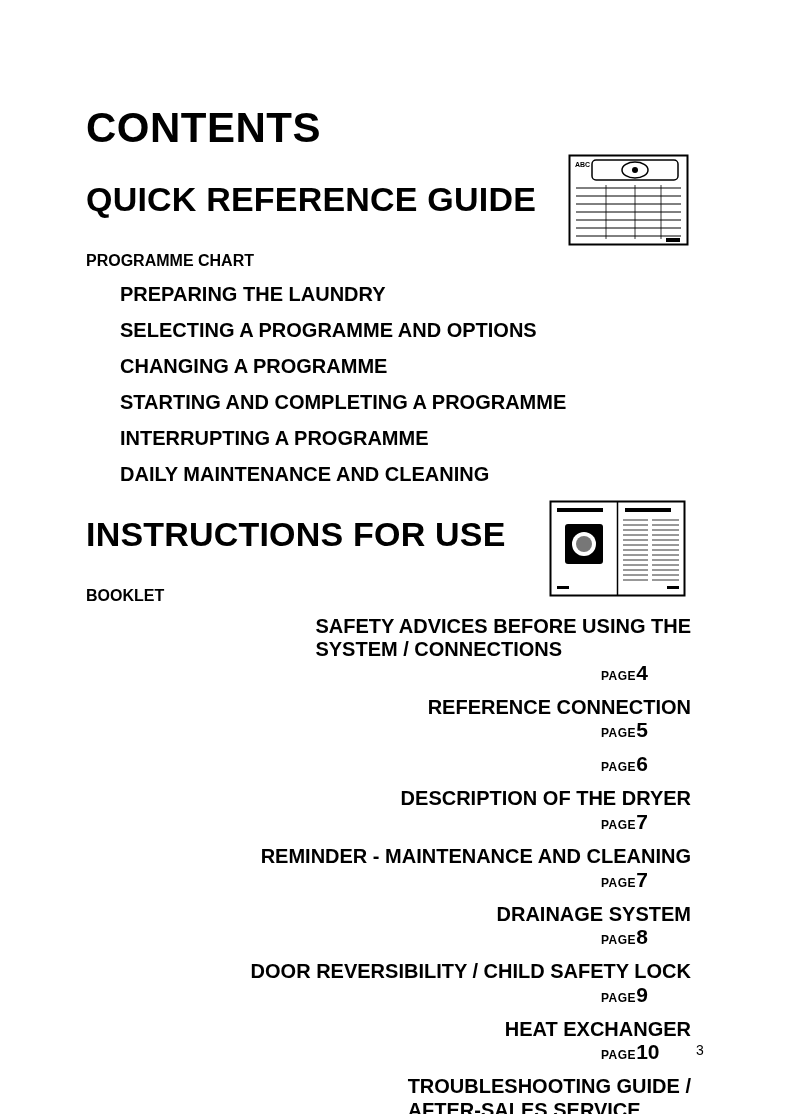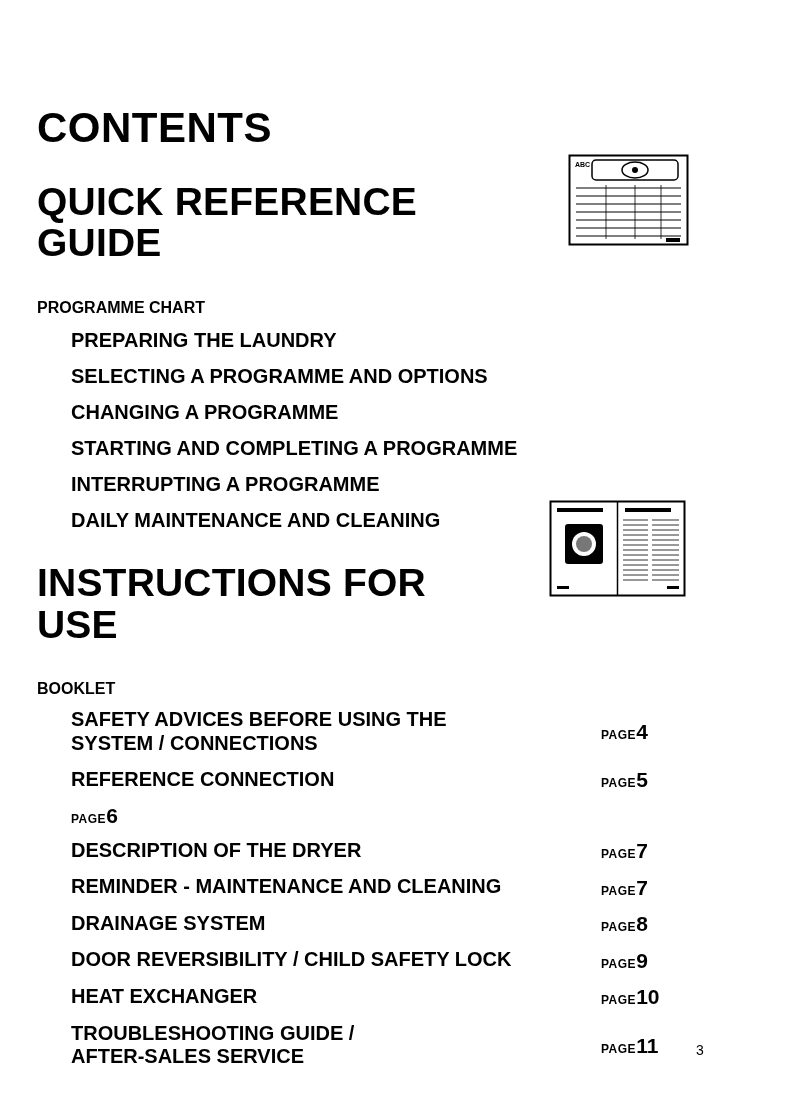--- a/index.html
+++ b/index.html
@@ -5,32 +5,32 @@
   * { box-sizing: border-box; }
   html, body { margin: 0; padding: 0; background: #ffffff; }
   .page {
     position: relative;
     width: 802px;
     height: 1114px;
     background: #ffffff;
     color: #000000;
     font-family: "Liberation Sans", sans-serif;
     font-weight: bold;
-    padding: 63px 63px 0 37px;
+    padding: 63px 63px 0 86px;
     overflow: hidden;
   }
   .doc-title {
     margin: 44px 0 0 0;
     font-size: 42px;
     line-height: 1;
     letter-spacing: 0.5px;
   }
   .section-heading {
     margin: 32px 0 0 0;
-    font-size: 39px;
+    font-size: 34px;
     line-height: 1.06;
     letter-spacing: 0.2px;
     max-width: 480px;
   }
   .sub-heading {
     margin: 36px 0 0 0;
     font-size: 16px;
     line-height: 1.05;
   }
   .qr-list {
@@ -42,22 +42,23 @@
     font-size: 20px;
     line-height: 1;
     margin-bottom: 16px;
   }
   .booklet-list {
     margin: 10px 0 0 0;
     padding: 0 48px 0 34px;
   }
   .toc-row {
     display: flex;
-    align-items: center;
+    align-items: flex-end;
     margin-bottom: 13px;
+    flex-direction: column;
   }
   .toc-label {
     flex: 1;
     font-size: 20px;
     line-height: 1.18;
   }
   .toc-line { display: block; }
   .toc-line:empty { display: none; }
   .toc-page {
     width: 90px;

